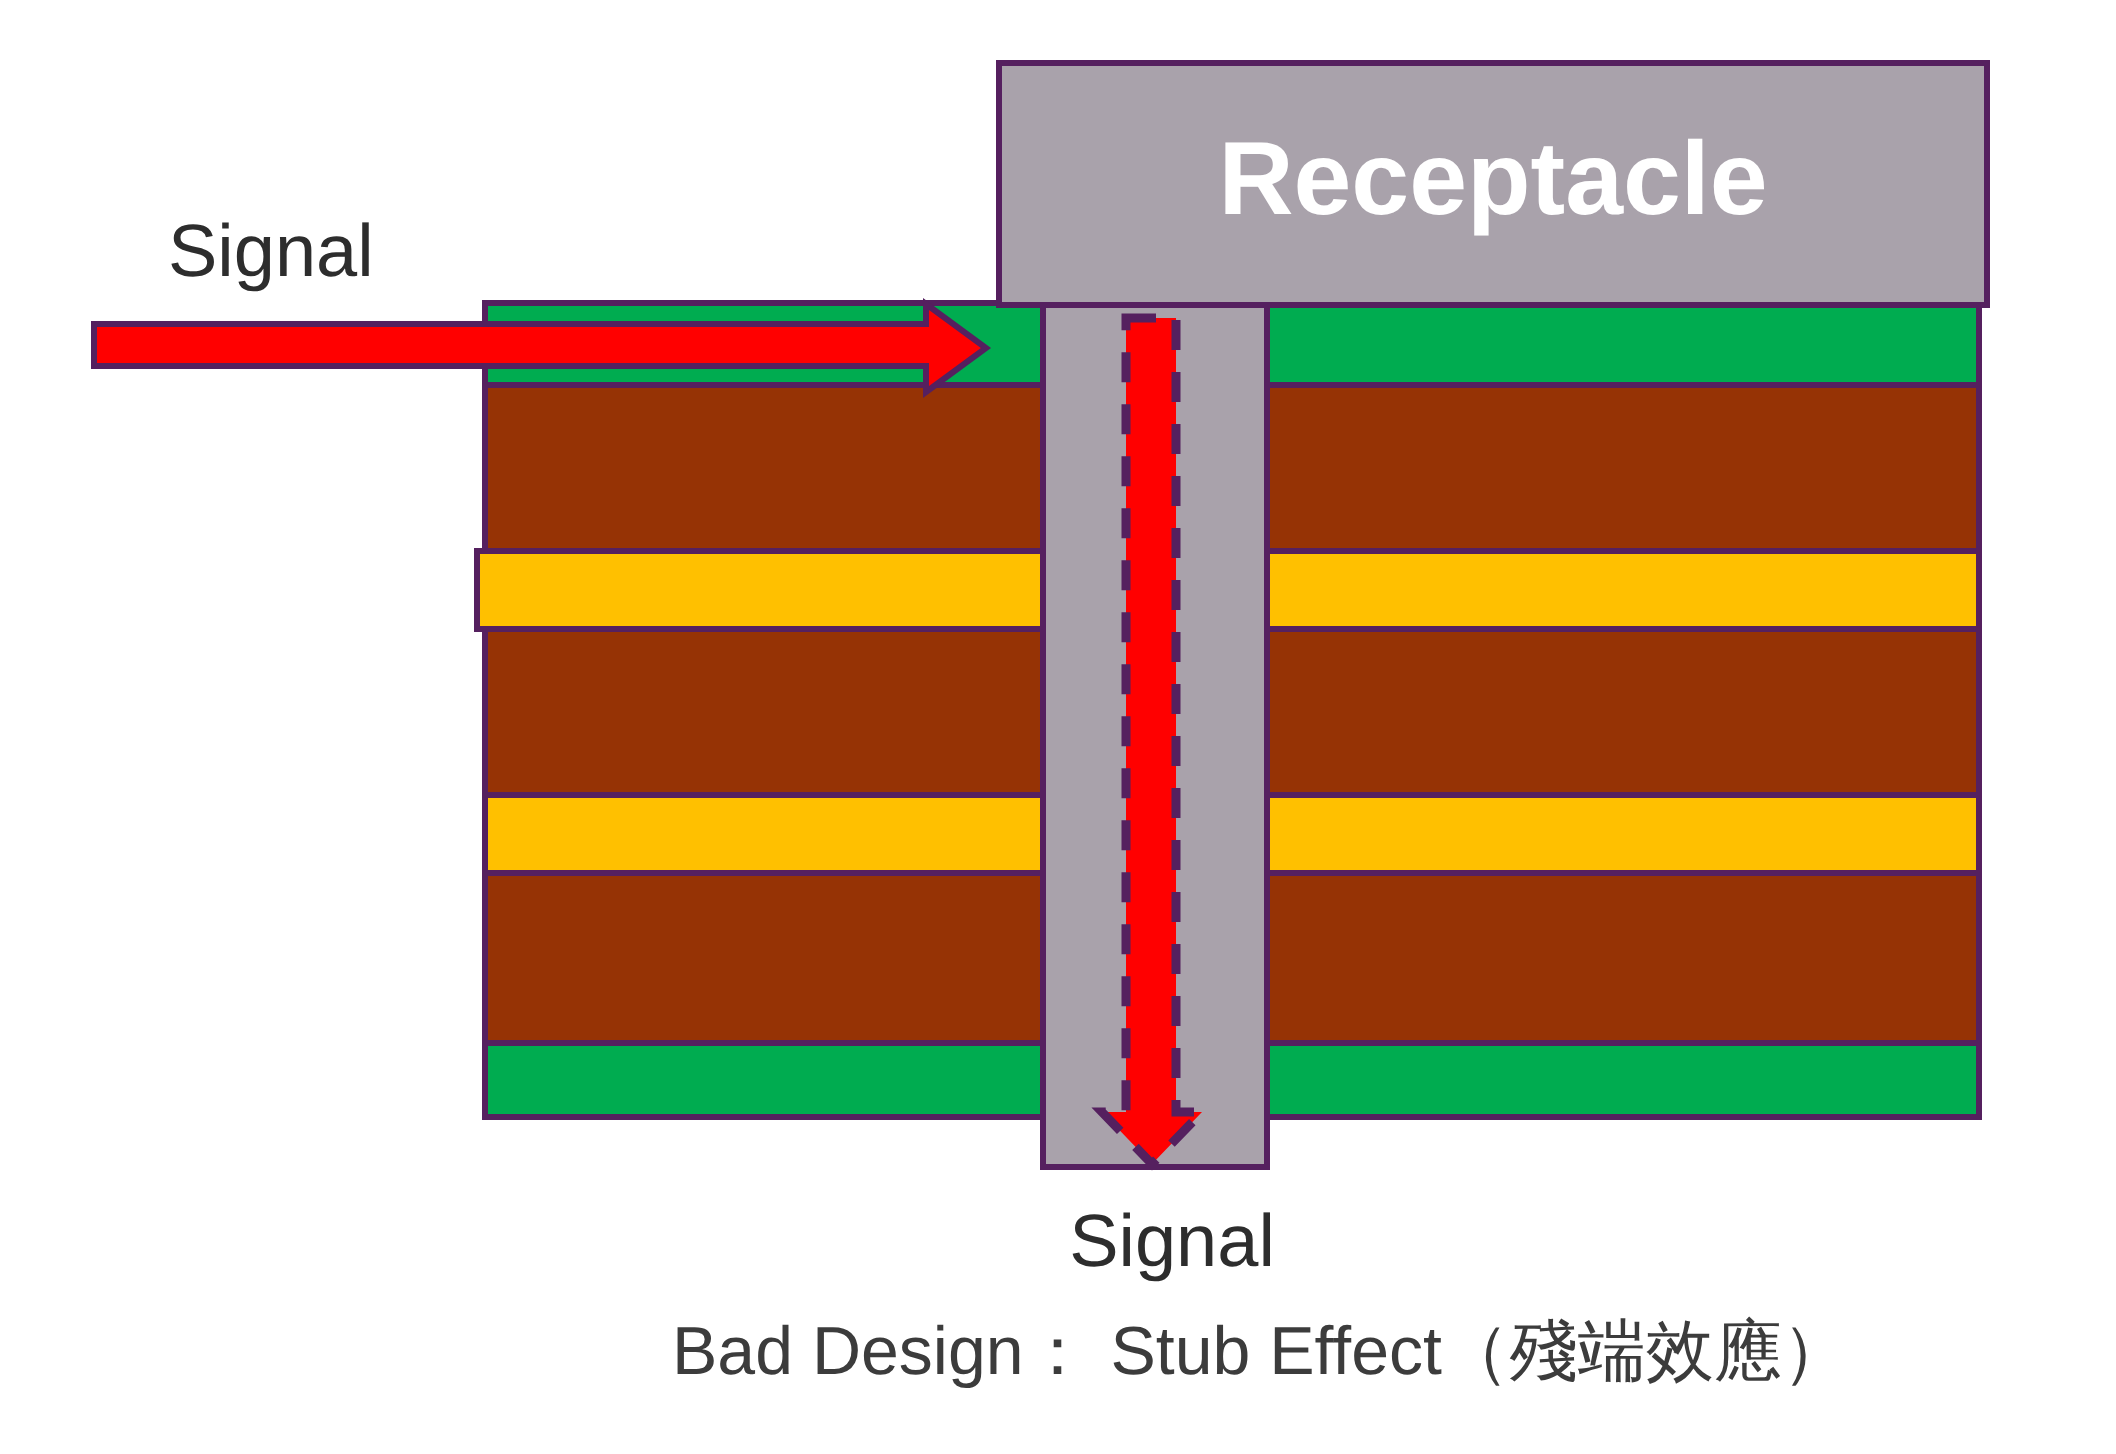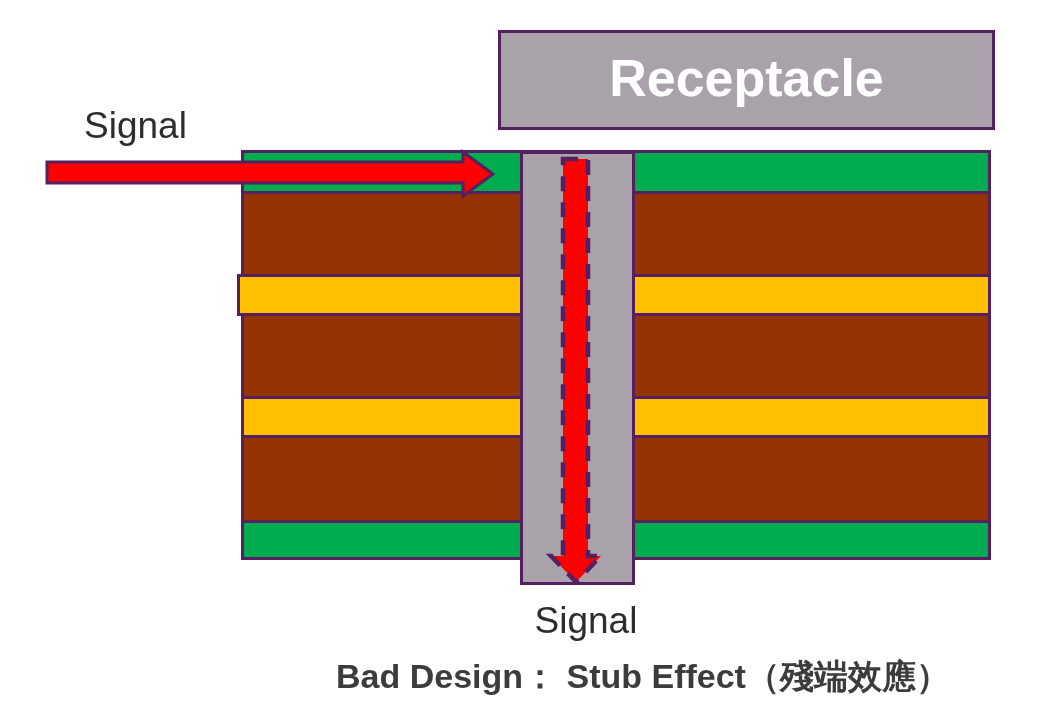--- a/index.html
+++ b/index.html
@@ -18,21 +18,21 @@
   .layer {
     position: absolute;
     border: 3px solid #55205f; 
     box-sizing: border-box;
   }
   #receptacle {
     position: absolute;
     left: 498px;
     top: 30px;
     width: 497px;
-    height: 100px;
+    height: 124px;
     border: 3px solid #0f172a;
     box-sizing: border-box;
     display: flex;
     align-items: center;
     justify-content: center;
     z-index: 3;
   }
   #receptacle .rc-label {
     font-size: 52px;
     font-weight: bold;
@@ -75,21 +75,21 @@
     left: 486px;
     top: 601px;
     width: 200px;
     text-align: center;
   }
   #caption {
     position: absolute;
     left: 336px;
     top: 658px;
     font-size: 34px;
-    font-weight: 700;
+    font-weight: 400;
     line-height: 1.1;
     z-index: 7;
     white-space: nowrap;
   }
   #board { position: absolute; left: 0; top: 0; z-index: 2; }
 </style>
 </head>
 <body>
 
 <div id="canvas">

